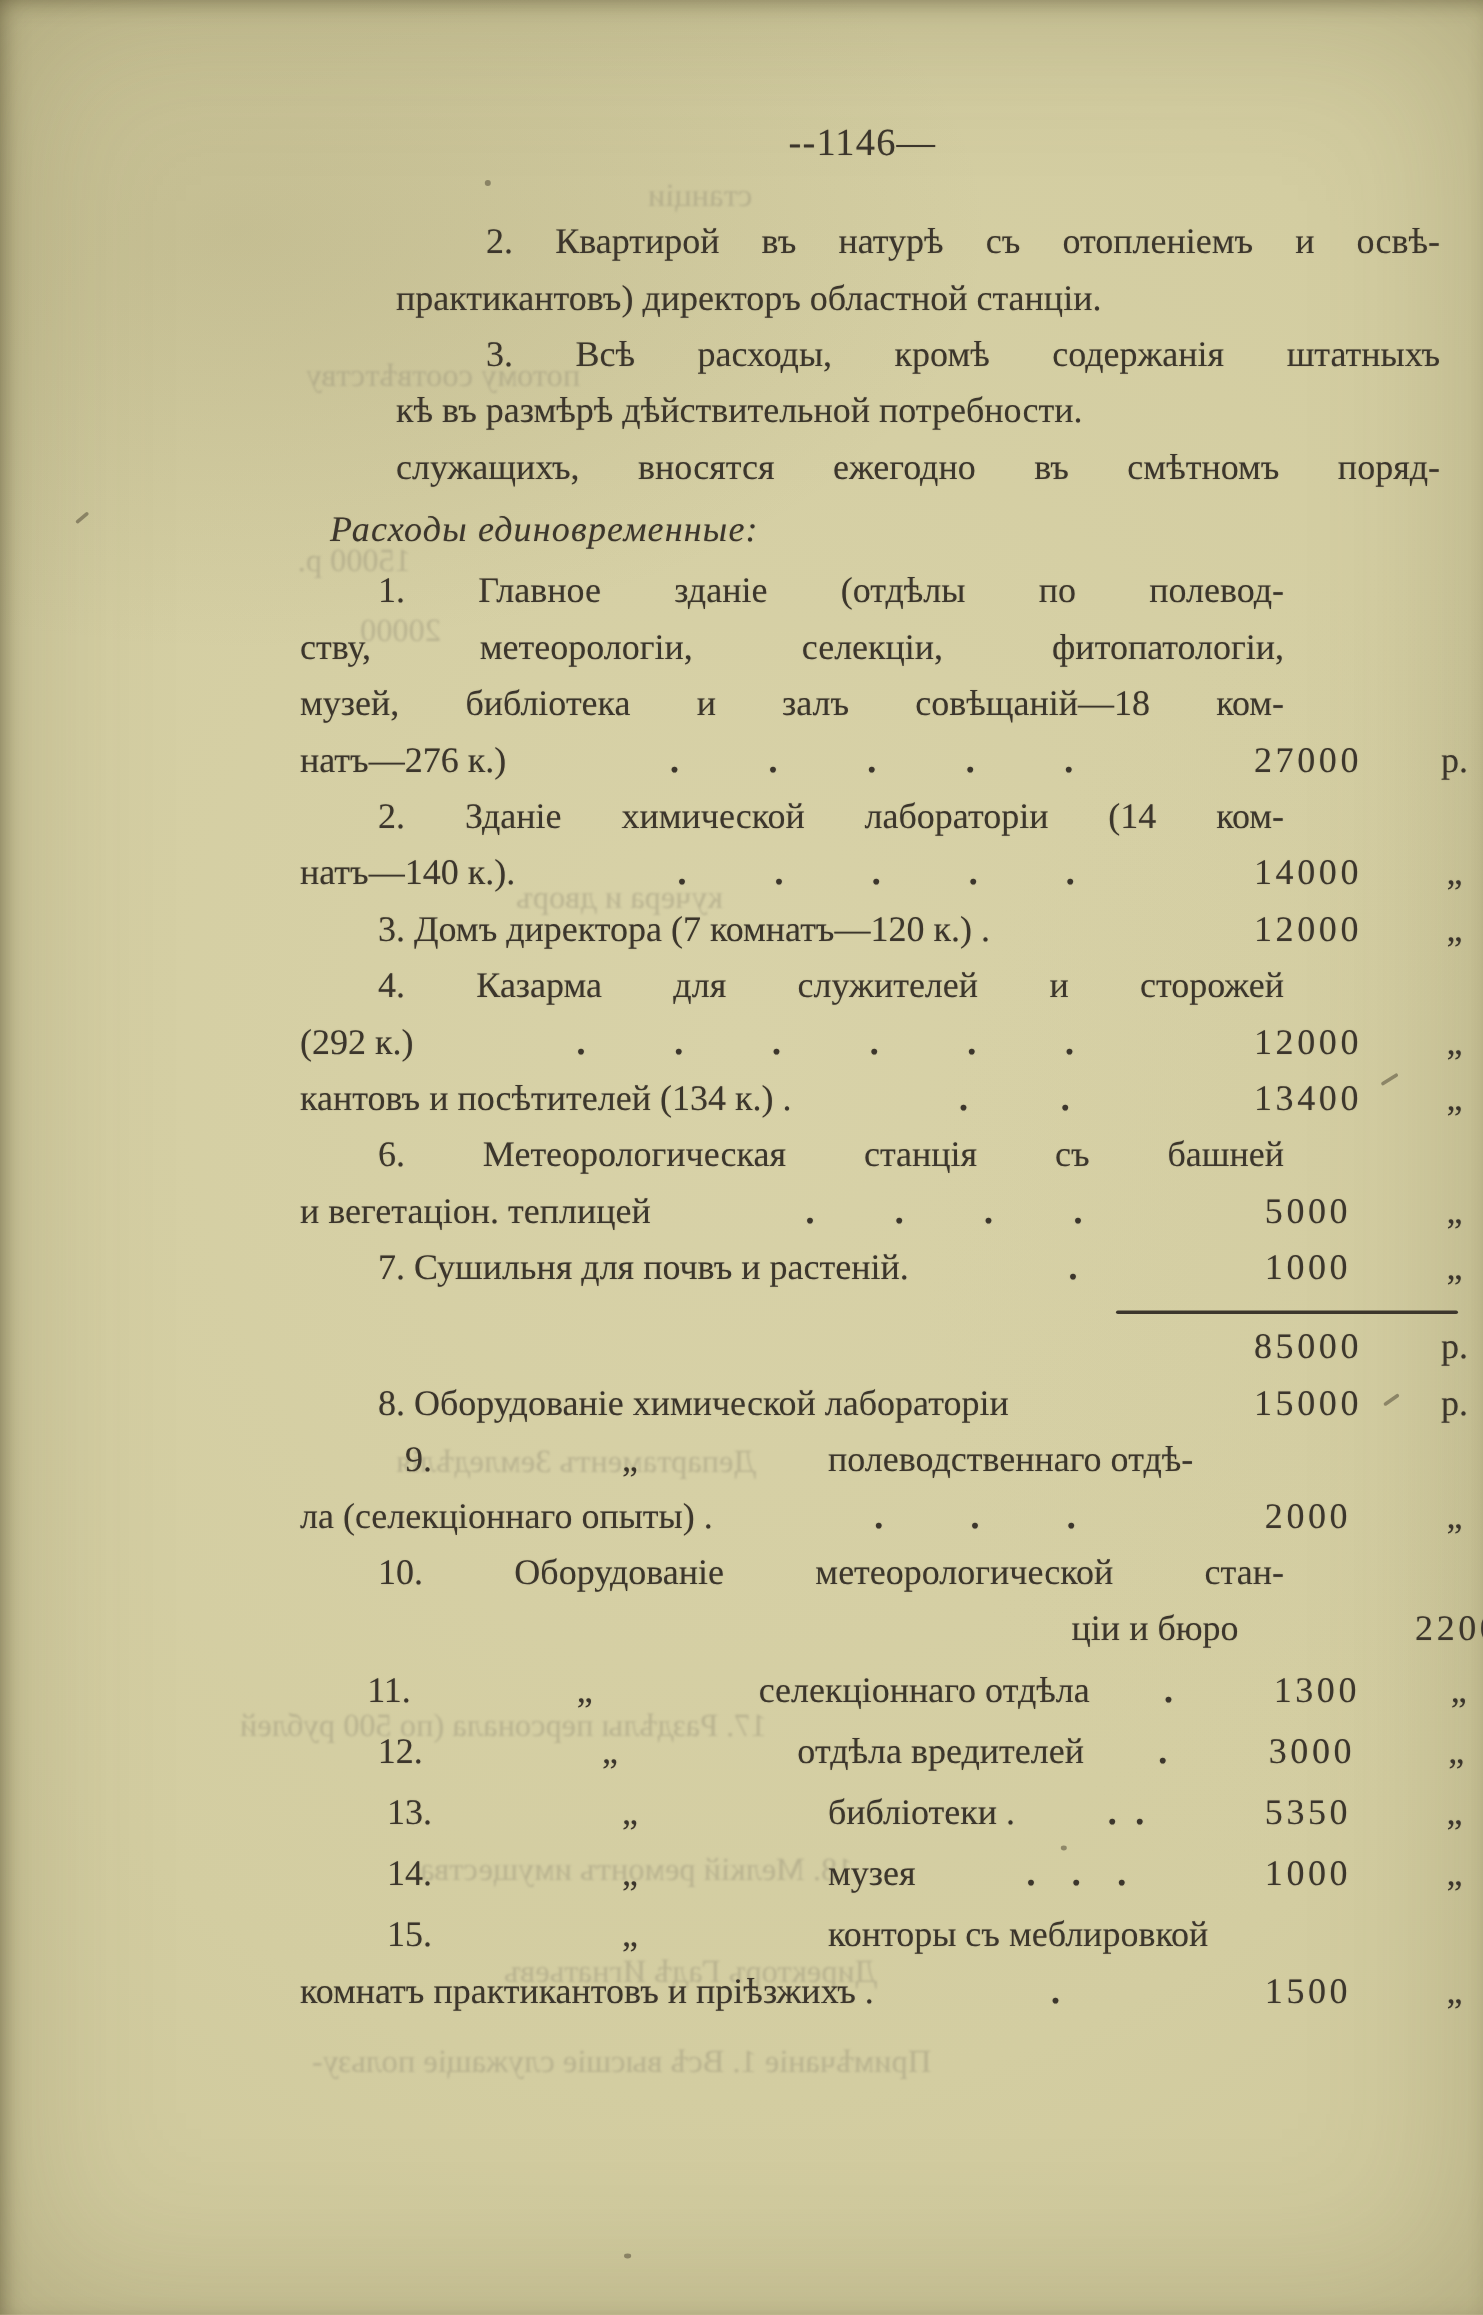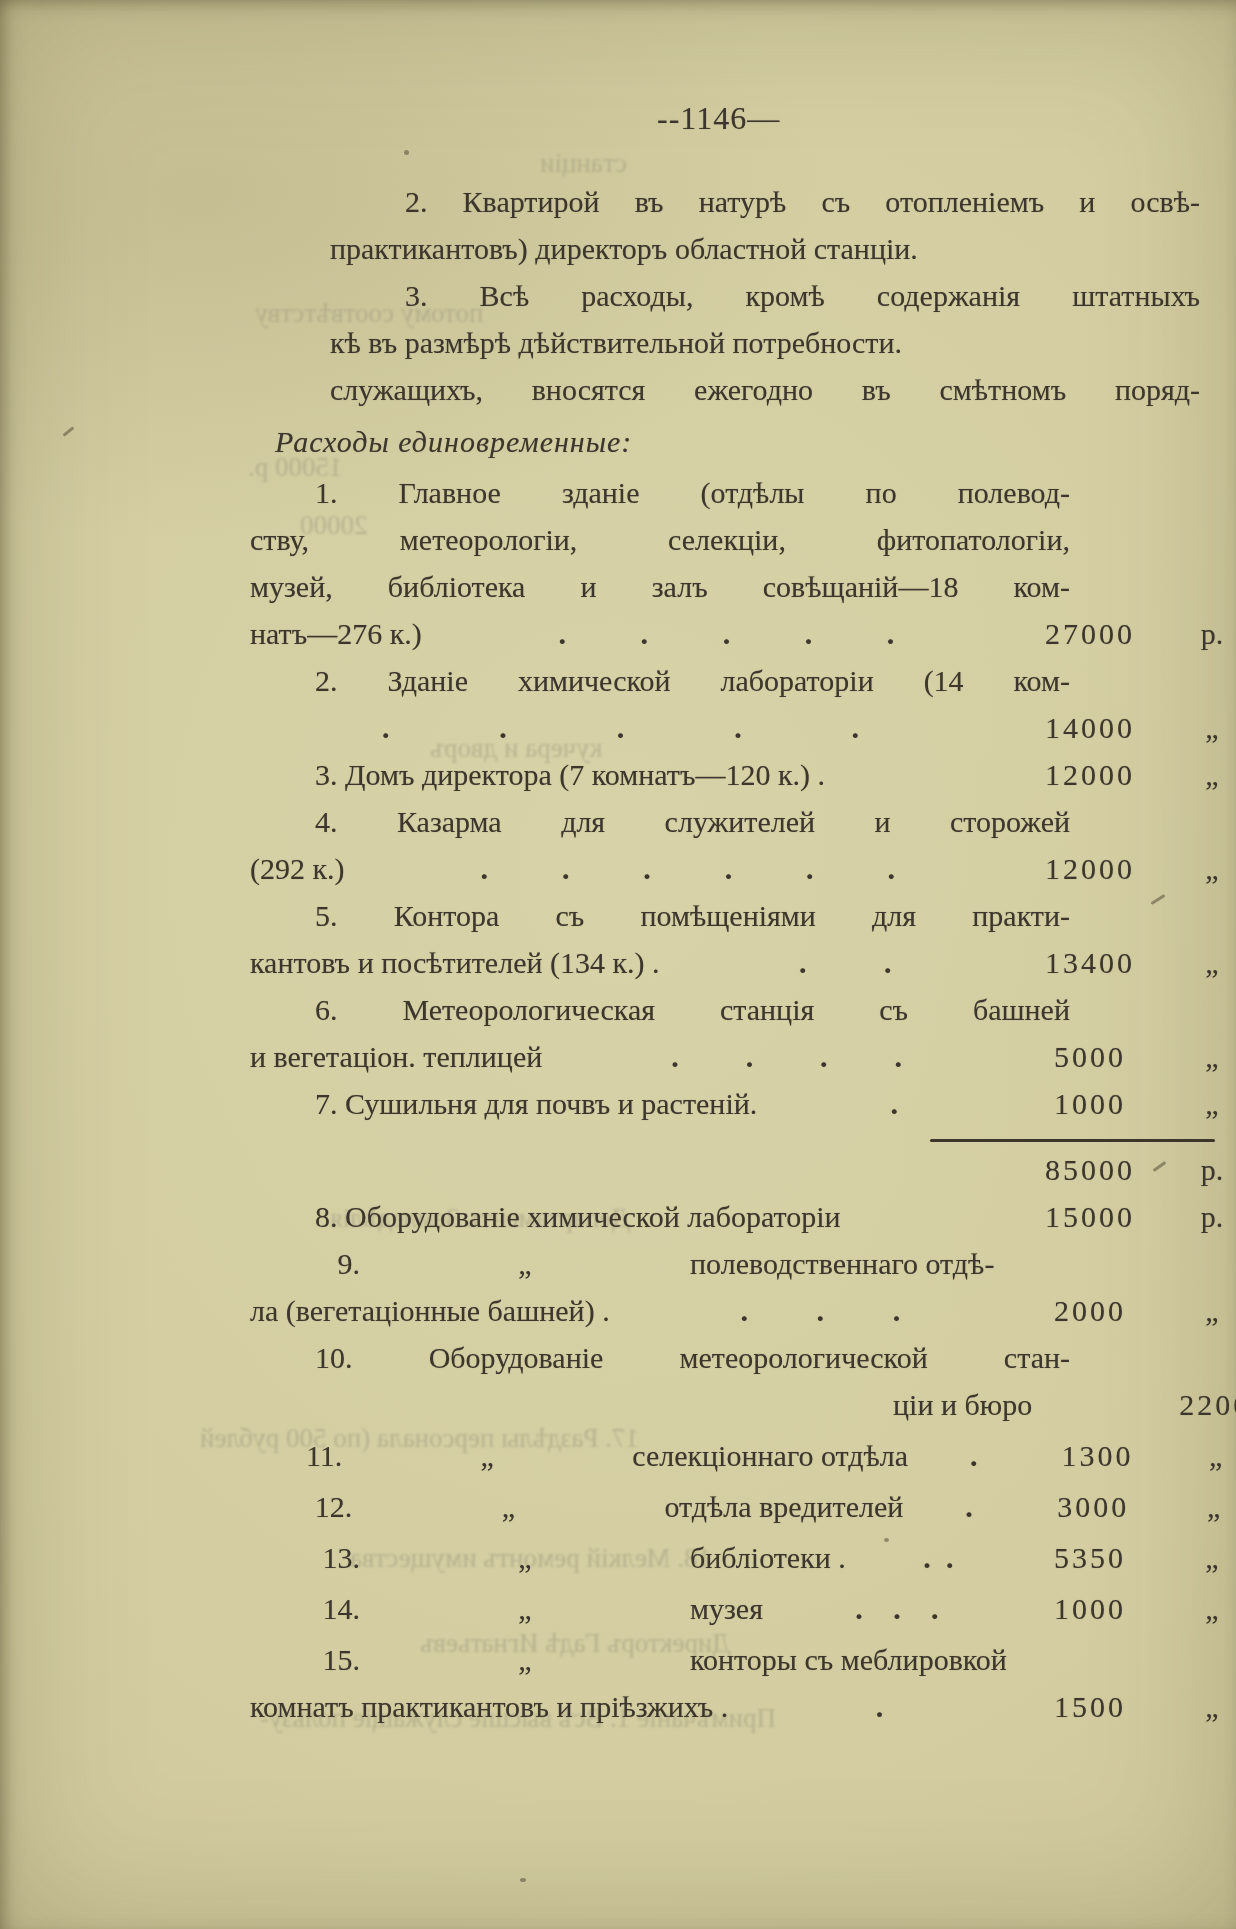--- a/index.html
+++ b/index.html
@@ -109,20 +109,21 @@
           <span>.</span>
           <span>.</span>
           <span>.</span>
           <span>.</span>
         </span>
         <span class="amount">27000</span>
         <span class="cur">р.</span>
       </div>
       <div class="bl txt ind just list-txt">2. Зданіе химической лабораторіи (14 ком-</div>
       <div class="bl row ">
+        <span class="t">натъ—140 к.).</span>
         <span class="leader">
           <span>.</span>
           <span>.</span>
           <span>.</span>
           <span>.</span>
           <span>.</span>
         </span>
         <span class="amount">14000</span>
         <span class="cur">„</span>
       </div>
@@ -139,21 +140,20 @@
           <span>.</span>
           <span>.</span>
           <span>.</span>
           <span>.</span>
           <span>.</span>
           <span>.</span>
         </span>
         <span class="amount">12000</span>
         <span class="cur">„</span>
       </div>
-      <div class="bl txt ind just list-txt">5. Контора съ помѣщеніями для практи-</div>
       <div class="bl row ">
         <span class="t">кантовъ и посѣтителей (134 к.) .</span>
         <span class="leader">
           <span>.</span>
           <span>.</span>
         </span>
         <span class="amount">13400</span>
         <span class="cur">„</span>
       </div>
       <div class="bl txt ind just list-txt">6. Метеорологическая станція съ башней</div>
@@ -190,21 +190,21 @@
         <span class="amount">15000</span>
         <span class="cur">р.</span>
       </div>
       <div class="bl row ">
         <span class="dnum">9.</span>
         <span class="dditto">„</span>
         <span class="t">полеводственнаго отдѣ-</span>
         <span class="leader"></span>
       </div>
       <div class="bl row ">
-        <span class="t">ла (вегетаціонные башней) .</span>
+        <span class="t">ла (селекціоннаго опыты) .</span>
         <span class="leader">
           <span>.</span>
           <span>.</span>
           <span>.</span>
         </span>
         <span class="amount">2000</span>
         <span class="cur">„</span>
       </div>
       <div class="bl txt ind just list-txt">10. Оборудованіе метеорологической стан-</div>
       <div class="bl row ">

